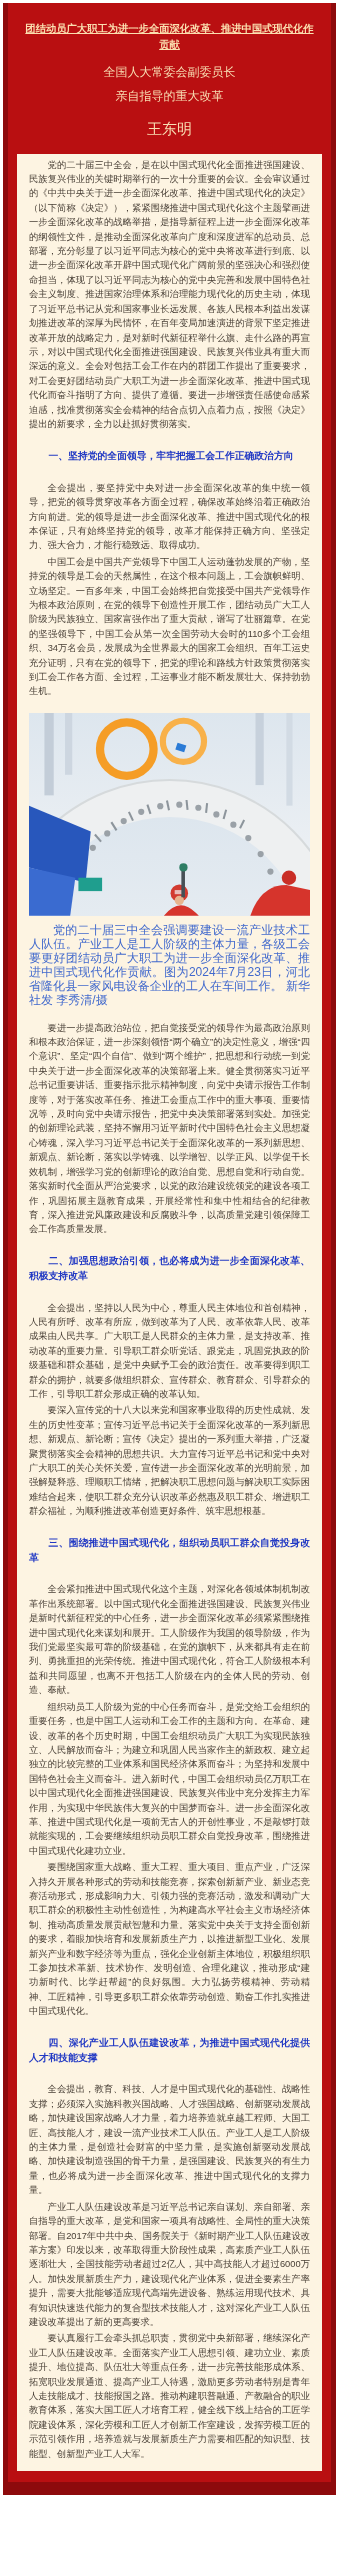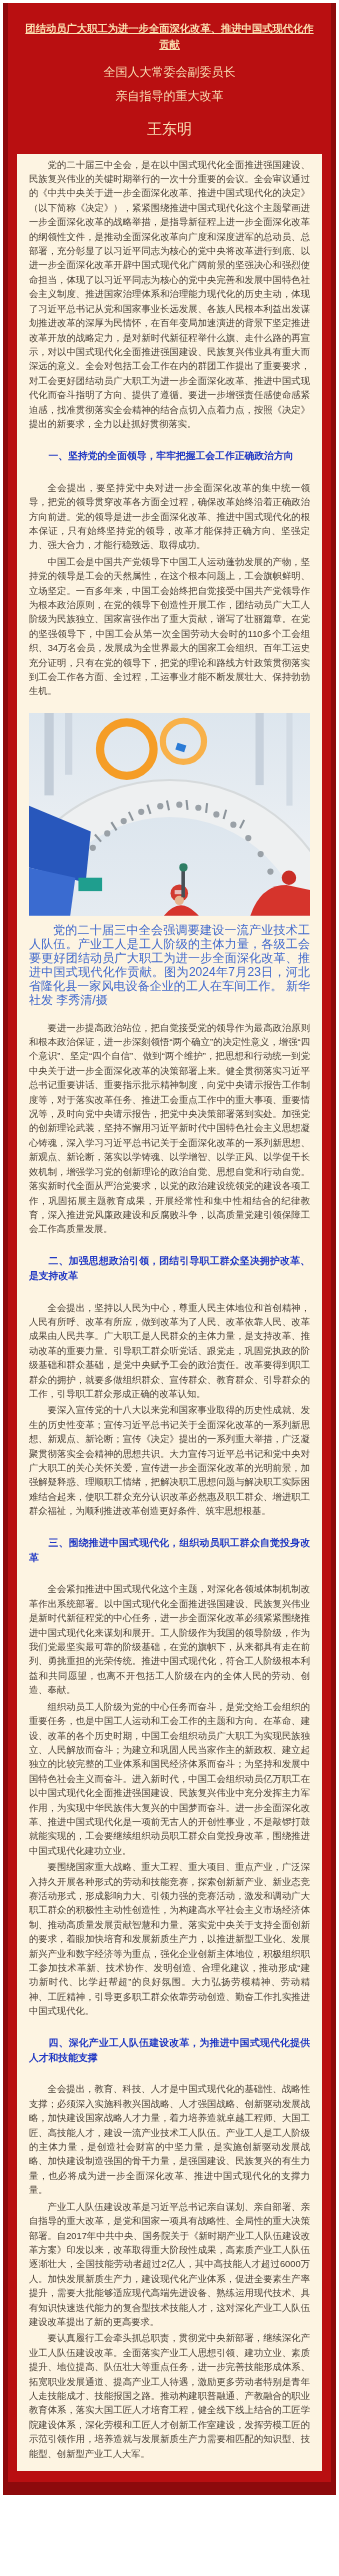--- a/index.html
+++ b/index.html
@@ -151,21 +151,21 @@
             <rect x="296" y="300" width="7" height="58" fill="#474f55"></rect>
             <circle cx="300" cy="300" r="8" fill="#2e7d64"></circle>
           </g>
           <path d="M430 394 q20 -60 70 -60 l46 10 v50 z" fill="#d6342c"></path>
           <circle cx="505" cy="320" r="14" fill="#c92e26"></circle>
         </svg>
       </figure>
       <p class="caption-p">党的二十届三中全会强调要建设一流产业技术工人队伍。产业工人是工人阶级的主体力量，各级工会要更好团结动员广大职工为进一步全面深化改革、推进中国式现代化作贡献。图为2024年7月23日，河北省隆化县一家风电设备企业的工人在车间工作。 新华社发 李秀清/摄</p>
 
       <p class="body-p">要进一步提高政治站位，把自觉接受党的领导作为最高政治原则和根本政治保证，进一步深刻领悟“两个确立”的决定性意义，增强“四个意识”、坚定“四个自信”、做到“两个维护”，把思想和行动统一到党中央关于进一步全面深化改革的决策部署上来。健全贯彻落实习近平总书记重要讲话、重要指示批示精神制度，向党中央请示报告工作制度等，对于落实改革任务、推进工会重点工作中的重大事项、重要情况等，及时向党中央请示报告，把党中央决策部署落到实处。加强党的创新理论武装，坚持不懈用习近平新时代中国特色社会主义思想凝心铸魂，深入学习习近平总书记关于全面深化改革的一系列新思想、新观点、新论断，落实以学铸魂、以学增智、以学正风、以学促干长效机制，增强学习党的创新理论的政治自觉、思想自觉和行动自觉。落实新时代全面从严治党要求，以党的政治建设统领党的建设各项工作，巩固拓展主题教育成果，开展经常性和集中性相结合的纪律教育，深入推进党风廉政建设和反腐败斗争，以高质量党建引领保障工会工作高质量发展。</p>
-      <h3 class="sec-h">二、加强思想政治引领，团结引导职工群众坚决拥护改革、是支持改革</h3>
+      <h3 class="sec-h">二、加强思想政治引领，也必将成为进一步全面深化改革、积极支持改革</h3>
       <p class="body-p">全会提出，坚持以人民为中心，尊重人民主体地位和首创精神，人民有所呼、改革有所应，做到改革为了人民、改革依靠人民、改革成果由人民共享。广大职工是人民群众的主体力量，是支持改革、推动改革的重要力量。引导职工群众听党话、跟党走，巩固党执政的阶级基础和群众基础，是党中央赋予工会的政治责任。改革要得到职工群众的拥护，就要多做组织群众、宣传群众、教育群众、引导群众的工作，引导职工群众形成正确的改革认知。</p>
       <p class="body-p">要深入宣传党的十八大以来党和国家事业取得的历史性成就、发生的历史性变革；宣传习近平总书记关于全面深化改革的一系列新思想、新观点、新论断；宣传《决定》提出的一系列重大举措，广泛凝聚贯彻落实全会精神的思想共识。大力宣传习近平总书记和党中央对广大职工的关心关怀关爱，宣传进一步全面深化改革的光明前景，加强解疑释惑、理顺职工情绪，把解决职工思想问题与解决职工实际困难结合起来，使职工群众充分认识改革必然惠及职工群众、增进职工群众福祉，为顺利推进改革创造更好条件、筑牢思想根基。</p>
       <h3 class="sec-h">三、围绕推进中国式现代化，组织动员职工群众自觉投身改革</h3>
       <p class="body-p">全会紧扣推进中国式现代化这个主题，对深化各领域体制机制改革作出系统部署。以中国式现代化全面推进强国建设、民族复兴伟业是新时代新征程党的中心任务，进一步全面深化改革必须紧紧围绕推进中国式现代化来谋划和展开。工人阶级作为我国的领导阶级，作为我们党最坚实最可靠的阶级基础，在党的旗帜下，从来都具有走在前列、勇挑重担的光荣传统。推进中国式现代化，符合工人阶级根本利益和共同愿望，也离不开包括工人阶级在内的全体人民的劳动、创造、奉献。</p>
       <p class="body-p">组织动员工人阶级为党的中心任务而奋斗，是党交给工会组织的重要任务，也是中国工人运动和工会工作的主题和方向。在革命、建设、改革的各个历史时期，中国工会组织动员广大职工为实现民族独立、人民解放而奋斗；为建立和巩固人民当家作主的新政权、建立起独立的比较完整的工业体系和国民经济体系而奋斗；为坚持和发展中国特色社会主义而奋斗。进入新时代，中国工会组织动员亿万职工在以中国式现代化全面推进强国建设、民族复兴伟业中充分发挥主力军作用，为实现中华民族伟大复兴的中国梦而奋斗。进一步全面深化改革、推进中国式现代化是一项前无古人的开创性事业，不是敲锣打鼓就能实现的，工会要继续组织动员职工群众自觉投身改革，围绕推进中国式现代化建功立业。</p>
       <p class="body-p">要围绕国家重大战略、重大工程、重大项目、重点产业，广泛深入持久开展各种形式的劳动和技能竞赛，探索创新新产业、新业态竞赛活动形式，形成影响力大、引领力强的竞赛活动，激发和调动广大职工群众的积极性主动性创造性，为构建高水平社会主义市场经济体制、推动高质量发展贡献智慧和力量。落实党中央关于支持全面创新的要求，着眼加快培育和发展新质生产力，以推进新型工业化、发展新兴产业和数字经济等为重点，强化企业创新主体地位，积极组织职工参加技术革新、技术协作、发明创造、合理化建议，推动形成“建功新时代、比学赶帮超”的良好氛围。大力弘扬劳模精神、劳动精神、工匠精神，引导更多职工群众依靠劳动创造、勤奋工作扎实推进中国式现代化。</p>
       <h3 class="sec-h">四、深化产业工人队伍建设改革，为推进中国式现代化提供人才和技能支撑</h3>
       <p class="body-p">全会提出，教育、科技、人才是中国式现代化的基础性、战略性支撑；必须深入实施科教兴国战略、人才强国战略、创新驱动发展战略，加快建设国家战略人才力量，着力培养造就卓越工程师、大国工匠、高技能人才，建设一流产业技术工人队伍。产业工人是工人阶级的主体力量，是创造社会财富的中坚力量，是实施创新驱动发展战略、加快建设制造强国的骨干力量，是强国建设、民族复兴的有生力量，也必将成为进一步全面深化改革、推进中国式现代化的支撑力量。</p>
       <p class="body-p">产业工人队伍建设改革是习近平总书记亲自谋划、亲自部署、亲自指导的重大改革，是党和国家一项具有战略性、全局性的重大决策部署。自2017年中共中央、国务院关于《新时期产业工人队伍建设改革方案》印发以来，改革取得重大阶段性成果，高素质产业工人队伍逐渐壮大，全国技能劳动者超过2亿人，其中高技能人才超过6000万人。加快发展新质生产力，建设现代化产业体系，促进全要素生产率提升，需要大批能够适应现代高端先进设备、熟练运用现代技术、具有知识快速迭代能力的复合型技术技能人才，这对深化产业工人队伍建设改革提出了新的更高要求。</p>
       <p class="body-p">要认真履行工会牵头抓总职责，贯彻党中央新部署，继续深化产业工人队伍建设改革。全面落实产业工人思想引领、建功立业、素质提升、地位提高、队伍壮大等重点任务，进一步完善技能形成体系、拓宽职业发展通道、提高产业工人待遇，激励更多劳动者特别是青年人走技能成才、技能报国之路。推动构建职普融通、产教融合的职业教育体系，落实大国工匠人才培育工程，健全线下线上结合的工匠学院建设体系，深化劳模和工匠人才创新工作室建设，发挥劳模工匠的示范引领作用，培养造就与发展新质生产力需要相匹配的知识型、技能型、创新型产业工人大军。</p>

